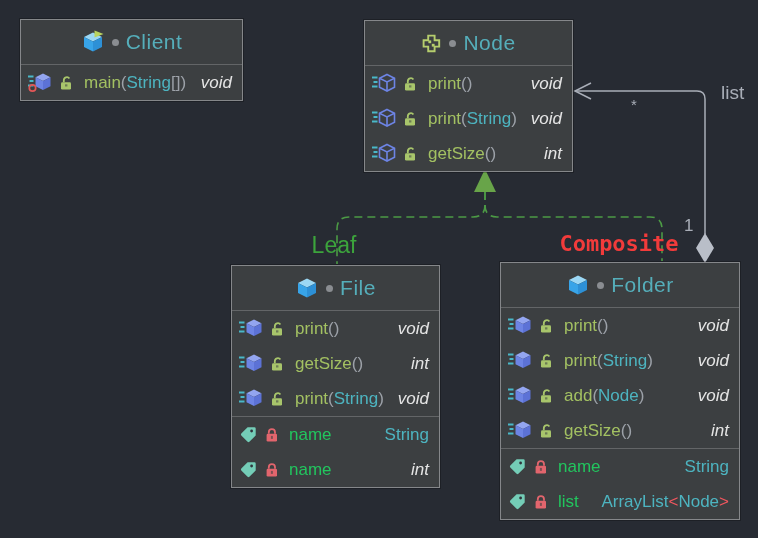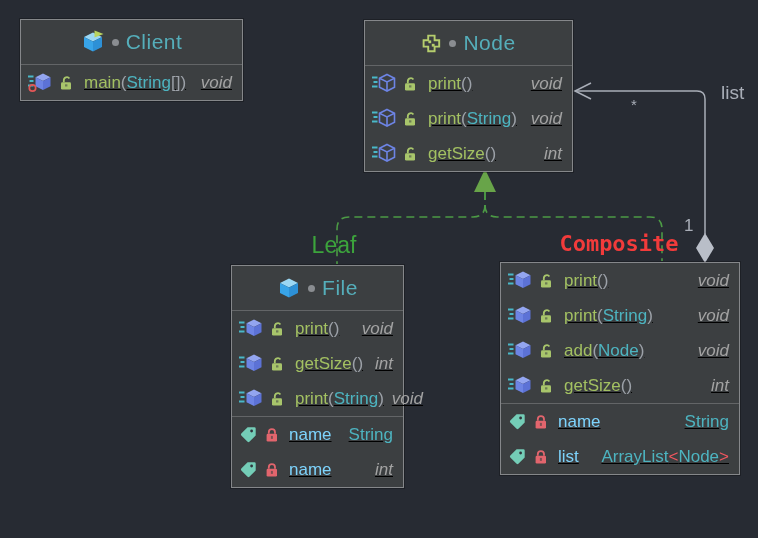--- a/index.html
+++ b/index.html
@@ -6,28 +6,28 @@
   #canvas{position:relative;width:758px;height:538px;background:#272b33;overflow:hidden;
           font-family:"Liberation Sans",sans-serif;}
   #edges{position:absolute;left:0;top:0;}
   .uml-box{position:absolute;background:#3c3f41;border:1px solid #85878a;box-sizing:border-box;
            box-shadow:0 0 0 1px rgba(0,0,0,.25);}
   .uml-header{height:44px;display:flex;align-items:center;justify-content:center;gap:7px;
               border-bottom:1px solid #636567;}
   .uml-title{font-size:21px;color:#55aeba;letter-spacing:.5px;}
   .dot{width:7px;height:7px;border-radius:50%;background:#8a8d91;display:inline-block;}
   .section + .section{border-top:1px solid #636567;}
-  .member-row{height:35px;display:flex;align-items:center;padding:0 10px 0 7px;font-size:17px;white-space:pre;text-decoration:underline;}
+  .member-row{height:35px;display:flex;align-items:center;padding:0 10px 0 7px;font-size:17px;white-space:pre;}
   .mi{display:inline-flex;align-items:center;margin-right:6px;}
   .lk{display:inline-flex;align-items:center;margin-right:9px;}
   .nm-method{color:#a3c162;}
-  .nm-field{color:#7dd3fc;}
+  .nm-field{color:#22c55e;}
   .seg-punct{color:#9ca1a8;}
   .seg-type{color:#4db4c0;text-align:center;}
-  .seg-ret{color:#a3a3a3;font-style:italic;}
+  .seg-ret{color:#e5e5e5;font-style:italic;}
   .seg-retn{color:#f2575f;}
   .type-wrap{margin-left:auto;padding-left:8px;display:inline-flex;}
   .lbl-leaf{font-size:23px;fill:#3ca43c;font-family:"Liberation Sans",sans-serif;}
   .lbl-composite{font-size:22px;font-weight:bold;fill:#f23b3b;font-family:"DejaVu Sans Mono",monospace;}
   .lbl-edge{fill:#a9aeb8;font-family:"Liberation Sans",sans-serif;}
 </style>
 </head>
 <body>
 
 <div id="canvas">
@@ -124,21 +124,21 @@
               <rect x="0" y="12.5" width="5.5" height="2" fill="#49b8c8"></rect>
               <path d="M15 1.5 L22.5 5.2 V14.3 L15 18 L7.5 14.3 V5.2 Z" fill="none" stroke="#6d84e4" stroke-width="1.6"></path>
               <path d="M7.5 5.2 L15 8.9 L22.5 5.2 M15 8.9 V18" fill="none" stroke="#6d84e4" stroke-width="1.6"></path>
             </svg></span><span class="lk"><svg width="16" height="16" viewBox="0 0 16 16">
               <rect x="2" y="7.2" width="10" height="7.3" rx="1.3" fill="#a8c56b"></rect>
               <path d="M4.8 7.2 V5.4 a3.1 3.1 0 0 1 5.6 -1.9" fill="none" stroke="#a8c56b" stroke-width="1.8"></path>
               <rect x="6" y="9.3" width="2.4" height="2.2" fill="#3c3f41" opacity="0.55"></rect>
             </svg></span><span class="nm-method">getSize</span><span class="seg-punct">(</span><span class="seg-punct">)</span><span class="type-wrap"><span class="seg-ret">int</span></span></div>
       </div>
     </div>
-    <div class="uml-box" style="left: 231px; top: 265px; width: 173px;">
+    <div class="uml-box" style="left: 231px; top: 265px; width: 209px;">
       <div class="uml-header">
         <span class="mi" style="margin-right: 0px;">
           <svg width="24" height="24" viewBox="0 0 24 24">
             <polygon points="12,2.5 21,7 12,11.5 3,7" fill="#9bd7f4"></polygon>
             <polygon points="3,7 12,11.5 12,21.5 3,17" fill="#38a4e8"></polygon>
             <polygon points="21,7 12,11.5 12,21.5 21,17" fill="#2d90d6"></polygon>
           </svg>
         </span>
         <span class="dot"></span>
         <span class="uml-title">File</span>
@@ -194,20 +194,31 @@
               <path d="M2.3 8.6 L8.6 2.3 h6.8 a1.3 1.3 0 0 1 1.3 1.3 v6.8 L10.4 16.7 a1.3 1.3 0 0 1 -1.8 0 L2.3 10.4 a1.3 1.3 0 0 1 0 -1.8 Z" fill="#74cdb7"></path>
               <circle cx="12.6" cy="6" r="1.4" fill="#30343c"></circle>
             </svg></span><span class="lk"><svg width="16" height="16" viewBox="0 0 16 16">
               <rect x="2.6" y="6.8" width="10.4" height="7.7" rx="1.3" fill="#e2656d"></rect>
               <path d="M4.8 6.8 V5.2 a3.1 3.1 0 0 1 6.2 0 V6.8" fill="none" stroke="#e2656d" stroke-width="1.8"></path>
               <rect x="6.9" y="8.9" width="2" height="3" fill="#3c3f41" opacity="0.6"></rect>
             </svg></span><span class="nm-field">name</span><span class="type-wrap"><span class="seg-ret">int</span></span></div>
       </div>
     </div>
     <div class="uml-box" style="left: 500px; top: 262px; width: 240px;">
+      <div class="uml-header">
+        <span class="mi" style="margin-right: 0px;">
+          <svg width="24" height="24" viewBox="0 0 24 24">
+            <polygon points="12,2.5 21,7 12,11.5 3,7" fill="#9bd7f4"></polygon>
+            <polygon points="3,7 12,11.5 12,21.5 3,17" fill="#38a4e8"></polygon>
+            <polygon points="21,7 12,11.5 12,21.5 21,17" fill="#2d90d6"></polygon>
+          </svg>
+        </span>
+        <span class="dot"></span>
+        <span class="uml-title">Folder</span>
+      </div>
       <div class="section">
         <div class="member-row"><span class="mi"><svg width="25" height="21" viewBox="0 0 25 21">
               <rect x="0" y="3.5" width="5.5" height="2" fill="#49b8c8"></rect>
               <rect x="1.5" y="8" width="4" height="2" fill="#49b8c8"></rect>
               <rect x="0" y="12.5" width="5.5" height="2" fill="#49b8c8"></rect>
               <polygon points="15,1.5 22.5,5.2 15,8.9 7.5,5.2" fill="#93a5f0"></polygon>
               <polygon points="7.5,5.2 15,8.9 15,18 7.5,14.3" fill="#6d84e4"></polygon>
               <polygon points="22.5,5.2 15,8.9 15,18 22.5,14.3" fill="#5c72d6"></polygon>
             </svg></span><span class="lk"><svg width="16" height="16" viewBox="0 0 16 16">
               <rect x="2" y="7.2" width="10" height="7.3" rx="1.3" fill="#a8c56b"></rect>

